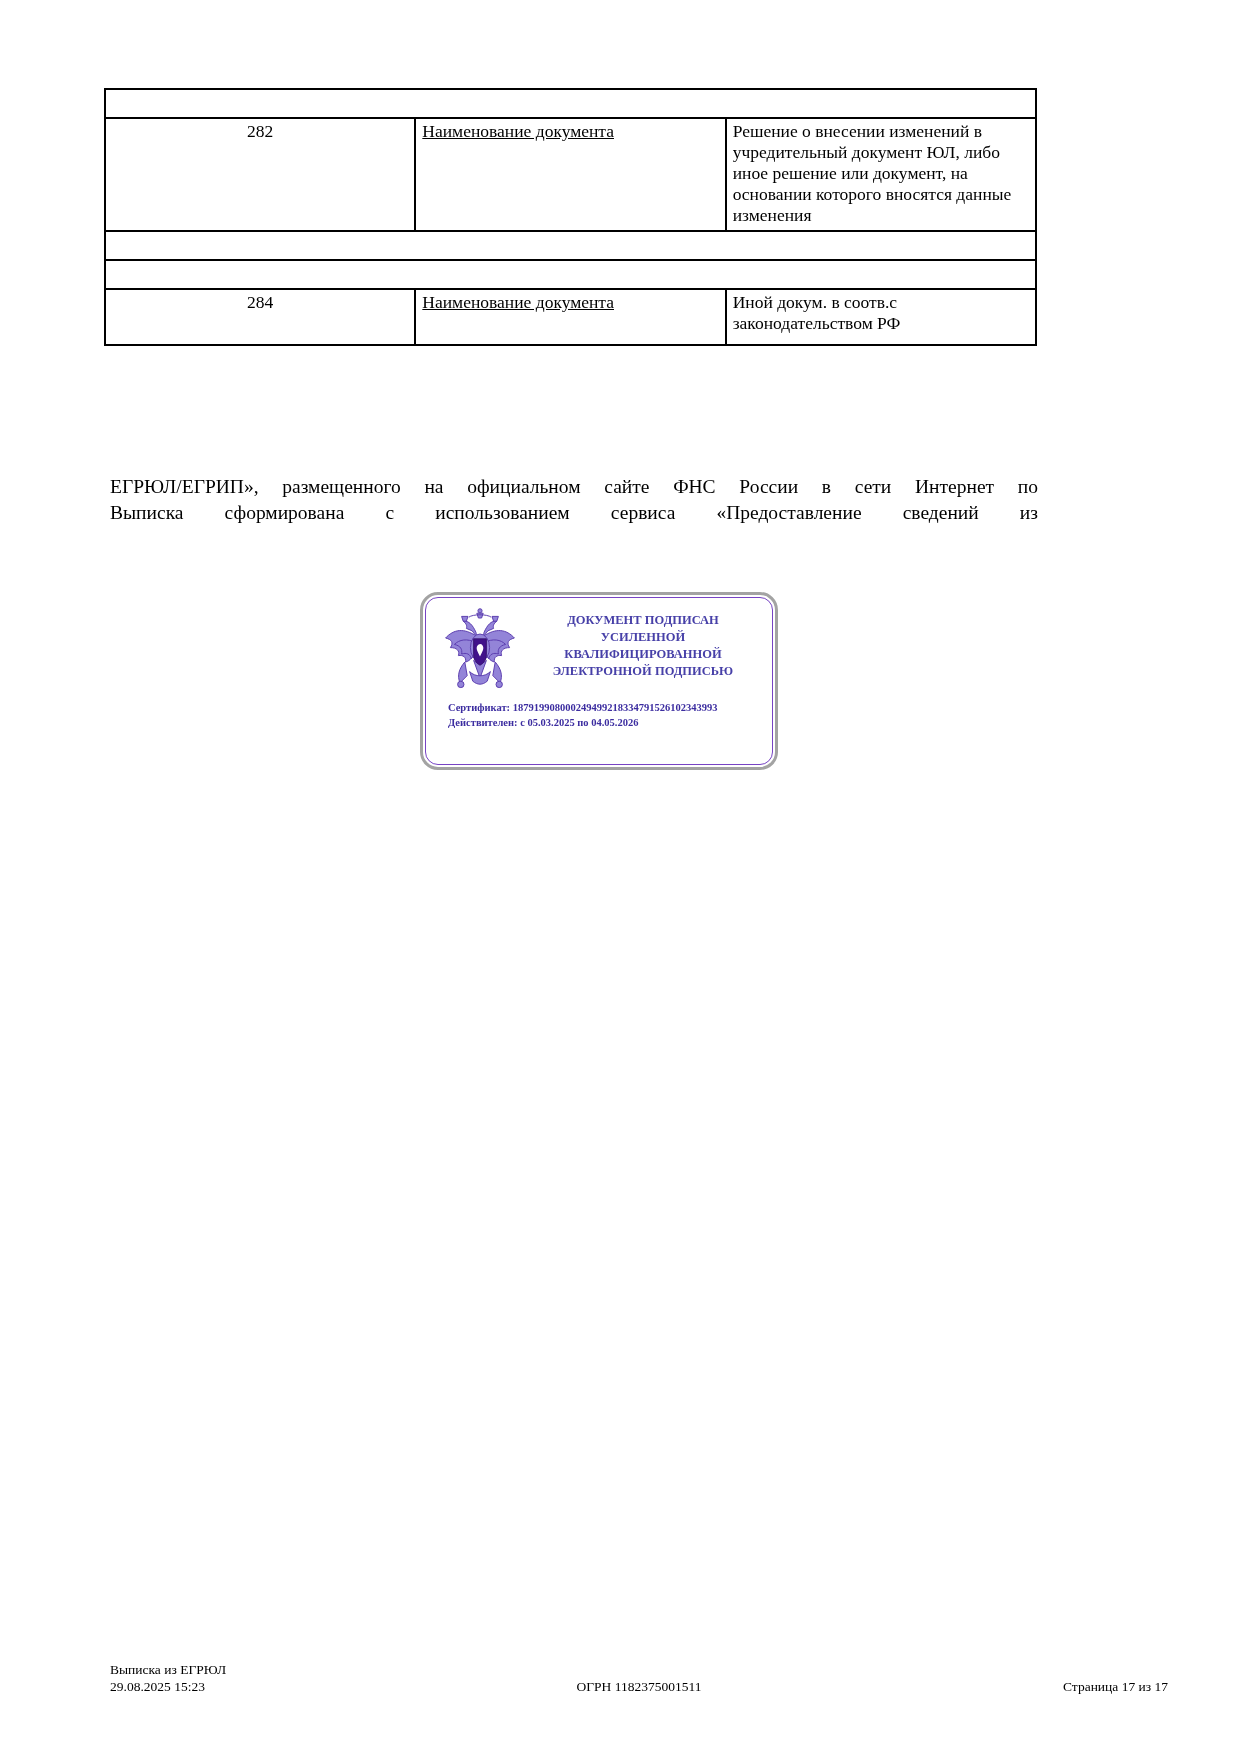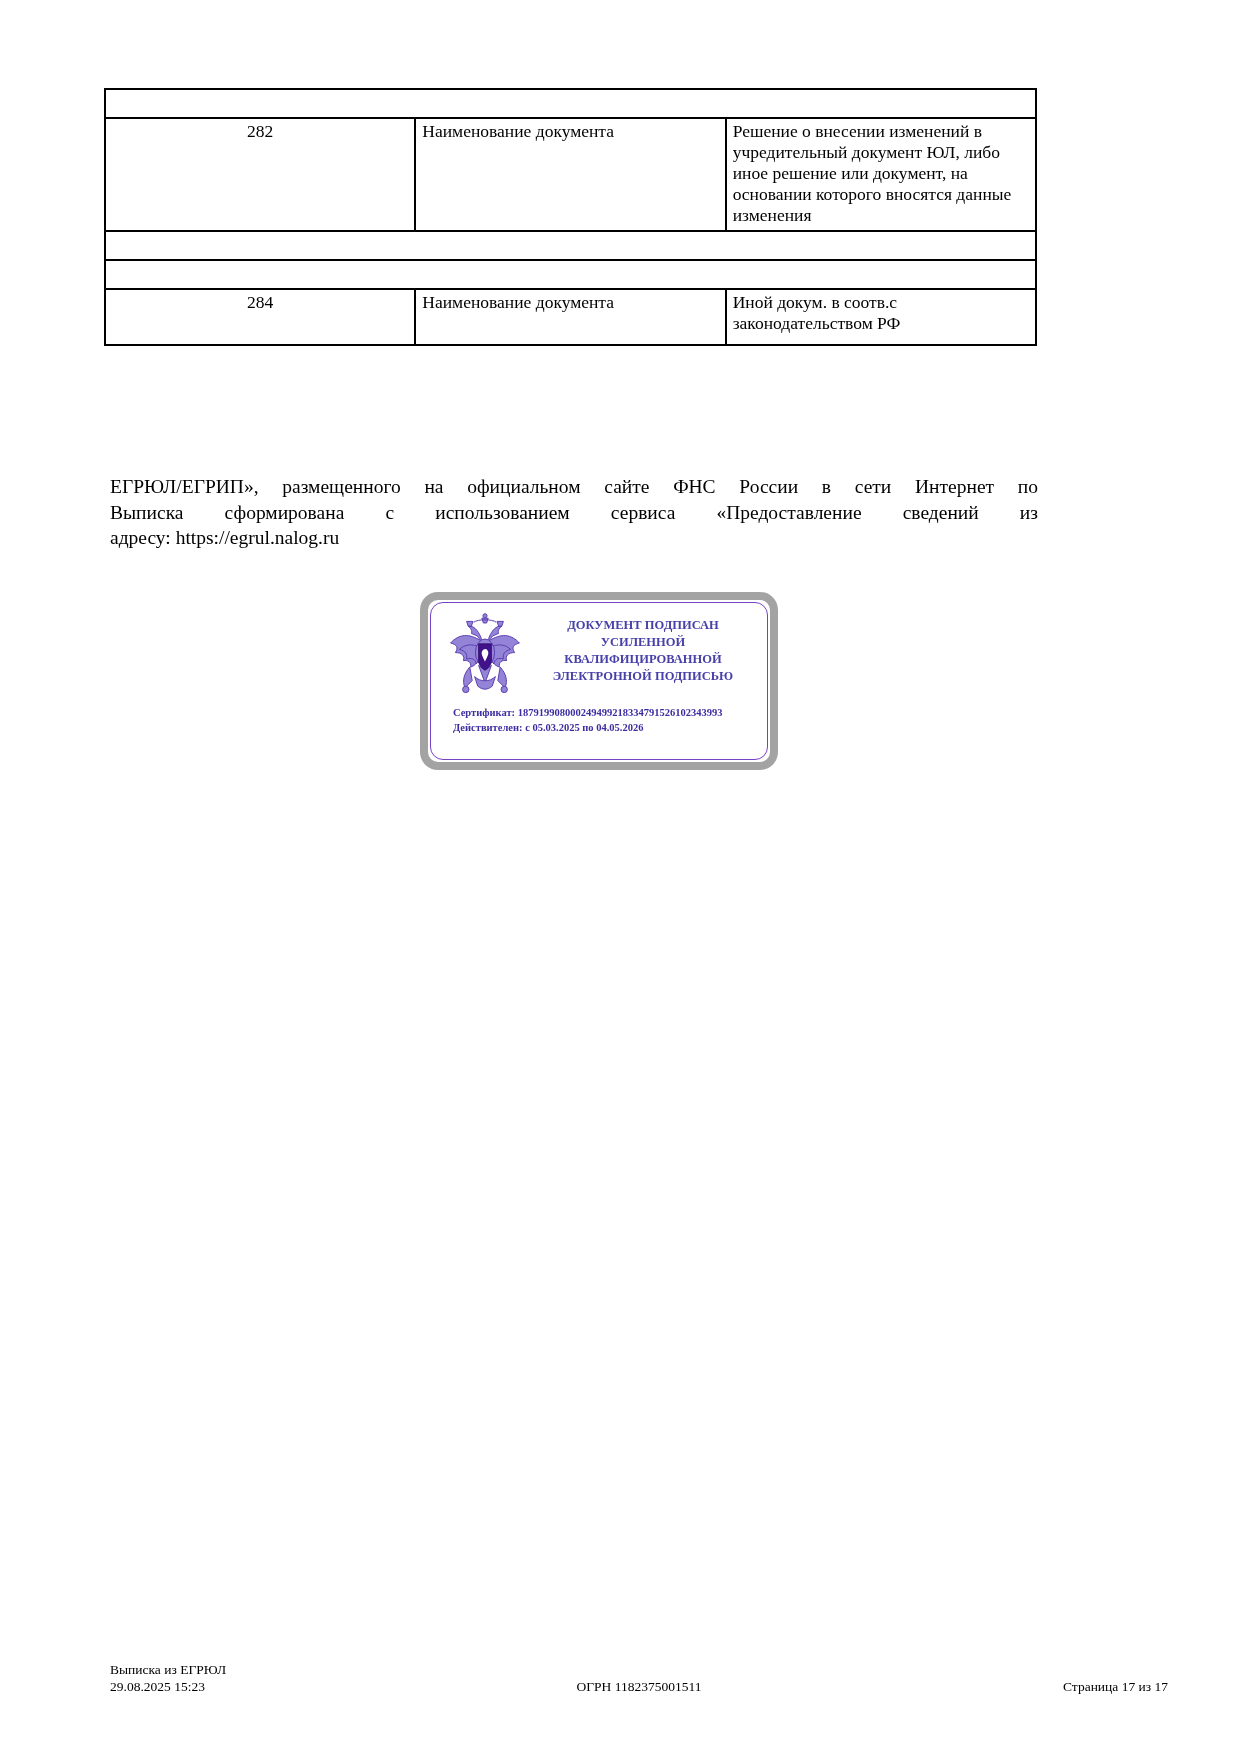--- a/index.html
+++ b/index.html
@@ -10,36 +10,36 @@
   
   .doc-table{
     position:absolute;left:104px;top:88px;width:933px;
     border-collapse:collapse;table-layout:fixed;
     font-size:17.5px;line-height:21px;
   }
   .doc-table td{
     border:2px solid #000;vertical-align:top;padding:2px 16px 4px 6px;
   }
   .doc-table td.num{width:69px;text-align:center;padding-left:2px;padding-right:2px;}
-  .doc-table td.lbl{width:481px;}
+  .doc-table td.lbl{width:481px;text-decoration:underline;}
   .doc-table td.val{width:367px;}
   .doc-table tr.spacer td{height:27px;padding:0;}
   .doc-table tr.r-tall td{height:100px;}
   .doc-table tr.r-mid td{height:48px;}
   
   .note{
     position:absolute;left:110px;top:474px;width:928px;
     font-size:19.5px;line-height:25.5px;
   }
   .note .jline{text-align:justify;text-align-last:justify;}
   .note .lline{text-align:left;}
   
   .stamp{
     position:absolute;left:420px;top:592px;width:358px;height:178px;
-    box-sizing:border-box;border:8px solid #a3a3a3;border-radius:18px;
+    box-sizing:border-box;border:3px solid #a3a3a3;border-radius:18px;
   }
   .stamp-inner{
     position:absolute;left:2px;top:2px;right:2px;bottom:2px;
     border:1.5px solid #7743c4;border-radius:13px;
     box-sizing:border-box;padding:10px 8px 6px 12px;
   }
   .stamp-top{display:flex;align-items:flex-start;}
   .eagle{width:84px;height:92px;flex:0 0 84px;margin-top:-2px;}
   .stamp-title{
     flex:1;margin-top:4px;text-align:center;
@@ -81,21 +81,20 @@
       <td class="num">284</td>
       <td class="lbl">Наименование документа</td>
       <td class="val">Иной докум. в соотв.с законодательством РФ</td>
     </tr>
   </tbody>
 </table>
 
 <div class="note">
   <div class="jline">ЕГРЮЛ/ЕГРИП», размещенного на официальном сайте ФНС России в сети Интернет по</div>
   <div class="jline">Выписка сформирована с использованием сервиса «Предоставление сведений из</div>
-  <div class="lline">адресу: https://egrul.nalog.ru</div>
 </div>
 
 <div class="stamp">
   <div class="stamp-inner">
     <div class="stamp-top">
       <svg class="eagle" viewBox="0 0 100 115" xmlns="http://www.w3.org/2000/svg">
         <g fill="#9384d8" stroke="#5a3cae" stroke-width="1.2" stroke-linejoin="round">
 
           <path d="M46 38 C30 27 17 29 7 40 C15 42 17 46 13 52 C21 52 25 56 23 62 C29 61 33 64 32 70 C37 69 44 62 46 53 Z"></path>
           <path d="M54 38 C70 27 83 29 93 40 C85 42 83 46 87 52 C79 52 75 56 77 62 C71 61 67 64 68 70 C63 69 56 62 54 53 Z"></path>

